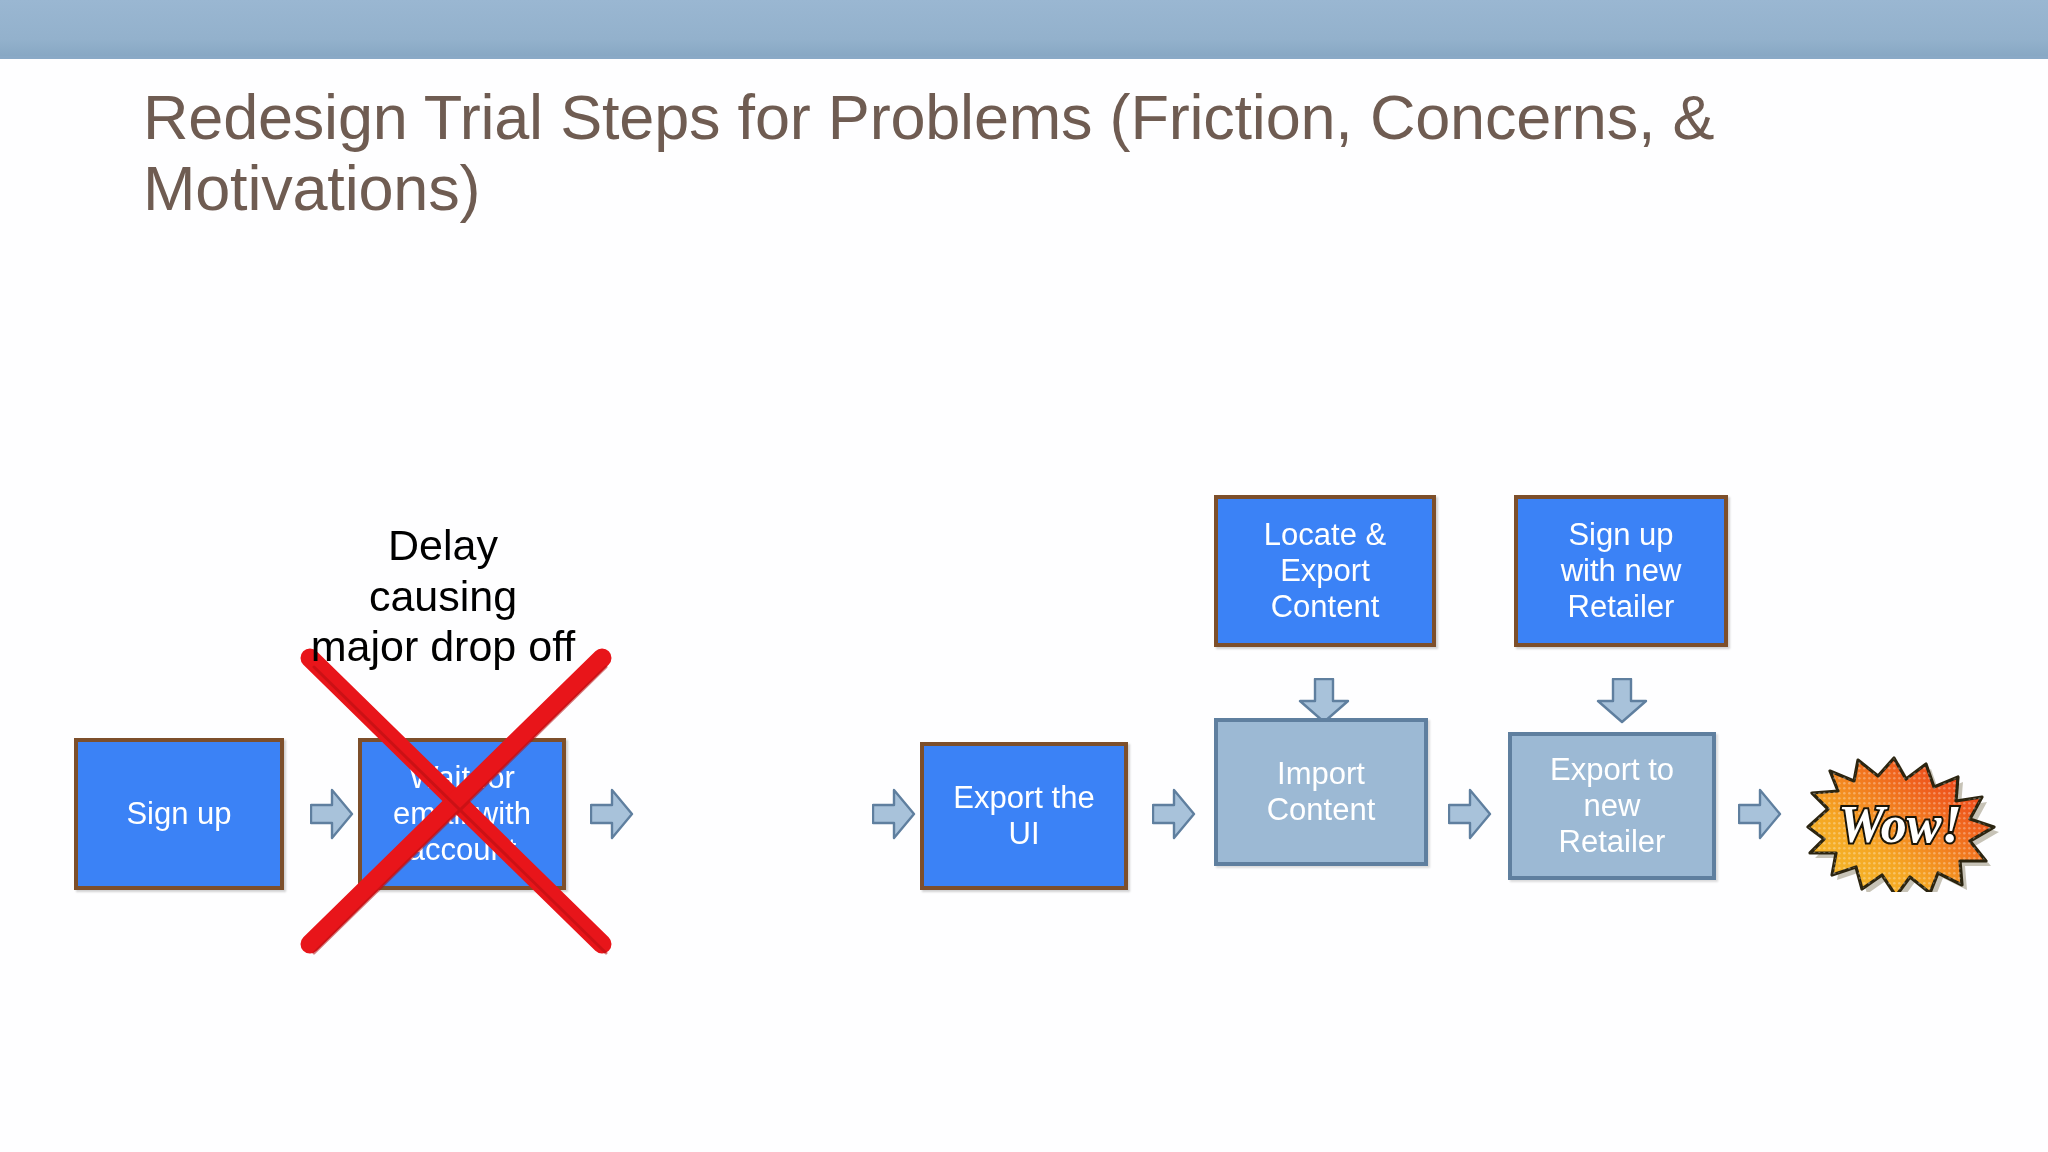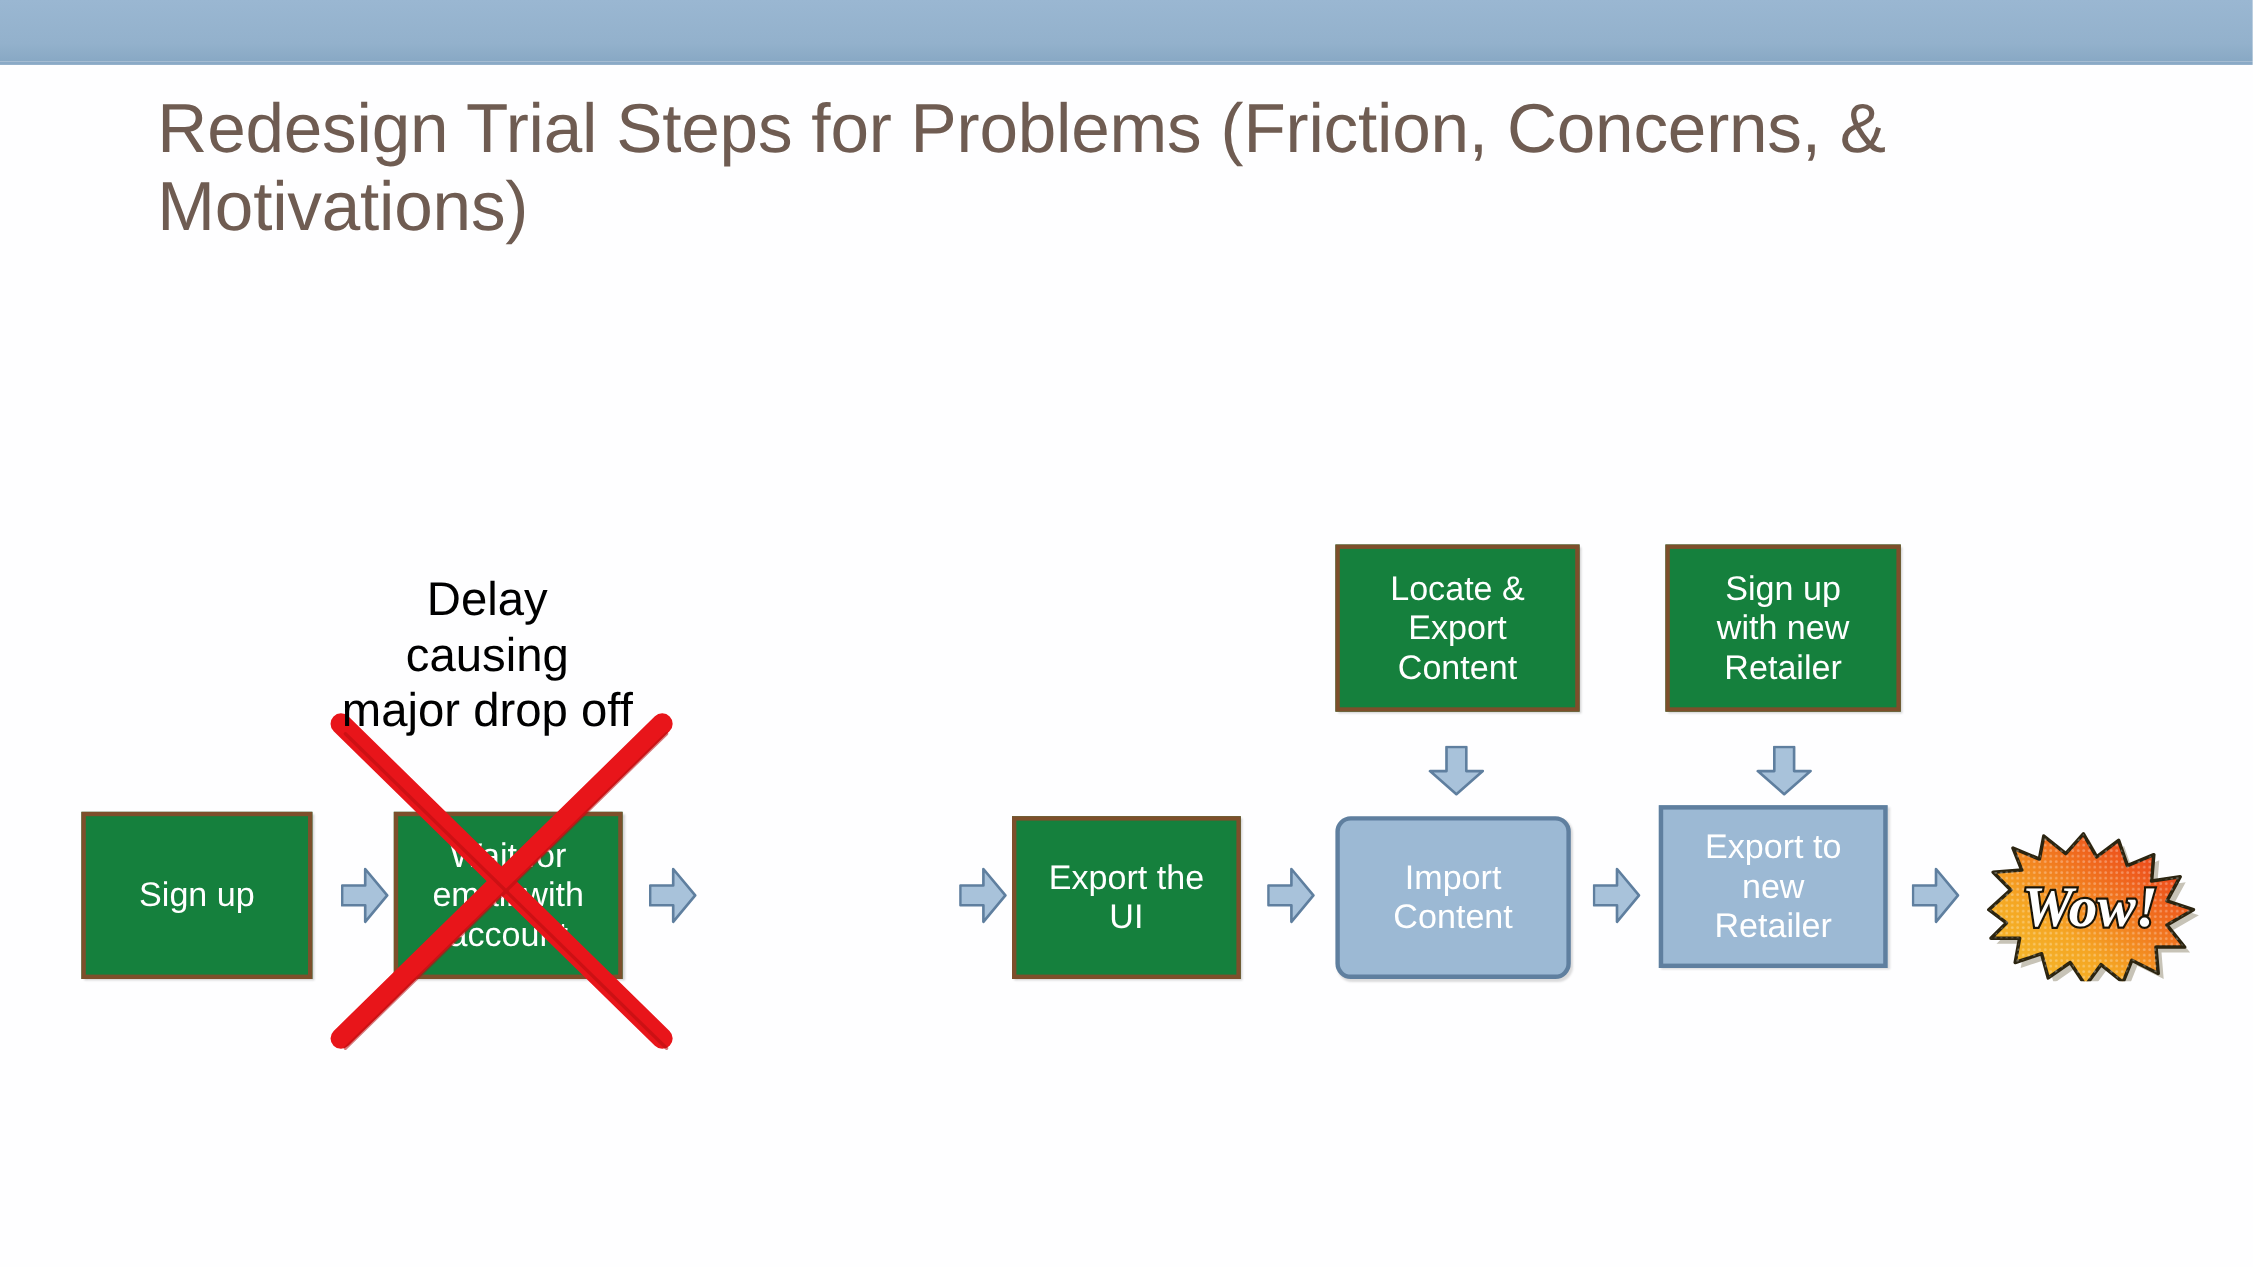--- a/index.html
+++ b/index.html
@@ -39,21 +39,21 @@
     box-sizing:border-box;
     display:flex;align-items:center;justify-content:center;
     text-align:center;
     color:#ffffff;
     font-size:31px;
     line-height:1.16;
     padding:4px 6px;
     white-space:pre-line;
   }
   .box.red{
-    background:#15803d;
+    background:#3b82f6;
     border:4px solid #7d4f2b;
     box-shadow:2px 2px 2px rgba(0,0,0,0.18);
   }
   .box.blue{
     background:#9cb9d4;
     border:4px solid #5f7f9f;
     box-shadow:2px 2px 2px rgba(0,0,0,0.14);
   }
 
   
@@ -153,21 +153,21 @@
 
   <div class="box red" style="left:920px;top:742px;width:208px;height:148px;">Export the
 UI</div>
 
   <div class="arrow-r" style="left:1152px;top:788px;">
     <svg width="44" height="52" viewBox="0 0 44 52">
       <polygon points="1,17 22,17 22,2 42,26 22,50 22,35 1,35" fill="#a8c2da" stroke="#5f7f9f" stroke-width="2.4" stroke-linejoin="round"></polygon>
     </svg>
   </div>
 
-  <div class="box blue" style="left:1214px;top:742px;width:214px;height:148px;border-radius:14px;">Import
+  <div class="box blue" style="left:1214px;top:718px;width:214px;height:148px;">Import
 Content</div>
 
   <div class="arrow-r" style="left:1448px;top:788px;">
     <svg width="44" height="52" viewBox="0 0 44 52">
       <polygon points="1,17 22,17 22,2 42,26 22,50 22,35 1,35" fill="#a8c2da" stroke="#5f7f9f" stroke-width="2.4" stroke-linejoin="round"></polygon>
     </svg>
   </div>
 
   <div class="box blue" style="left:1508px;top:732px;width:208px;height:148px;">Export to
 new

